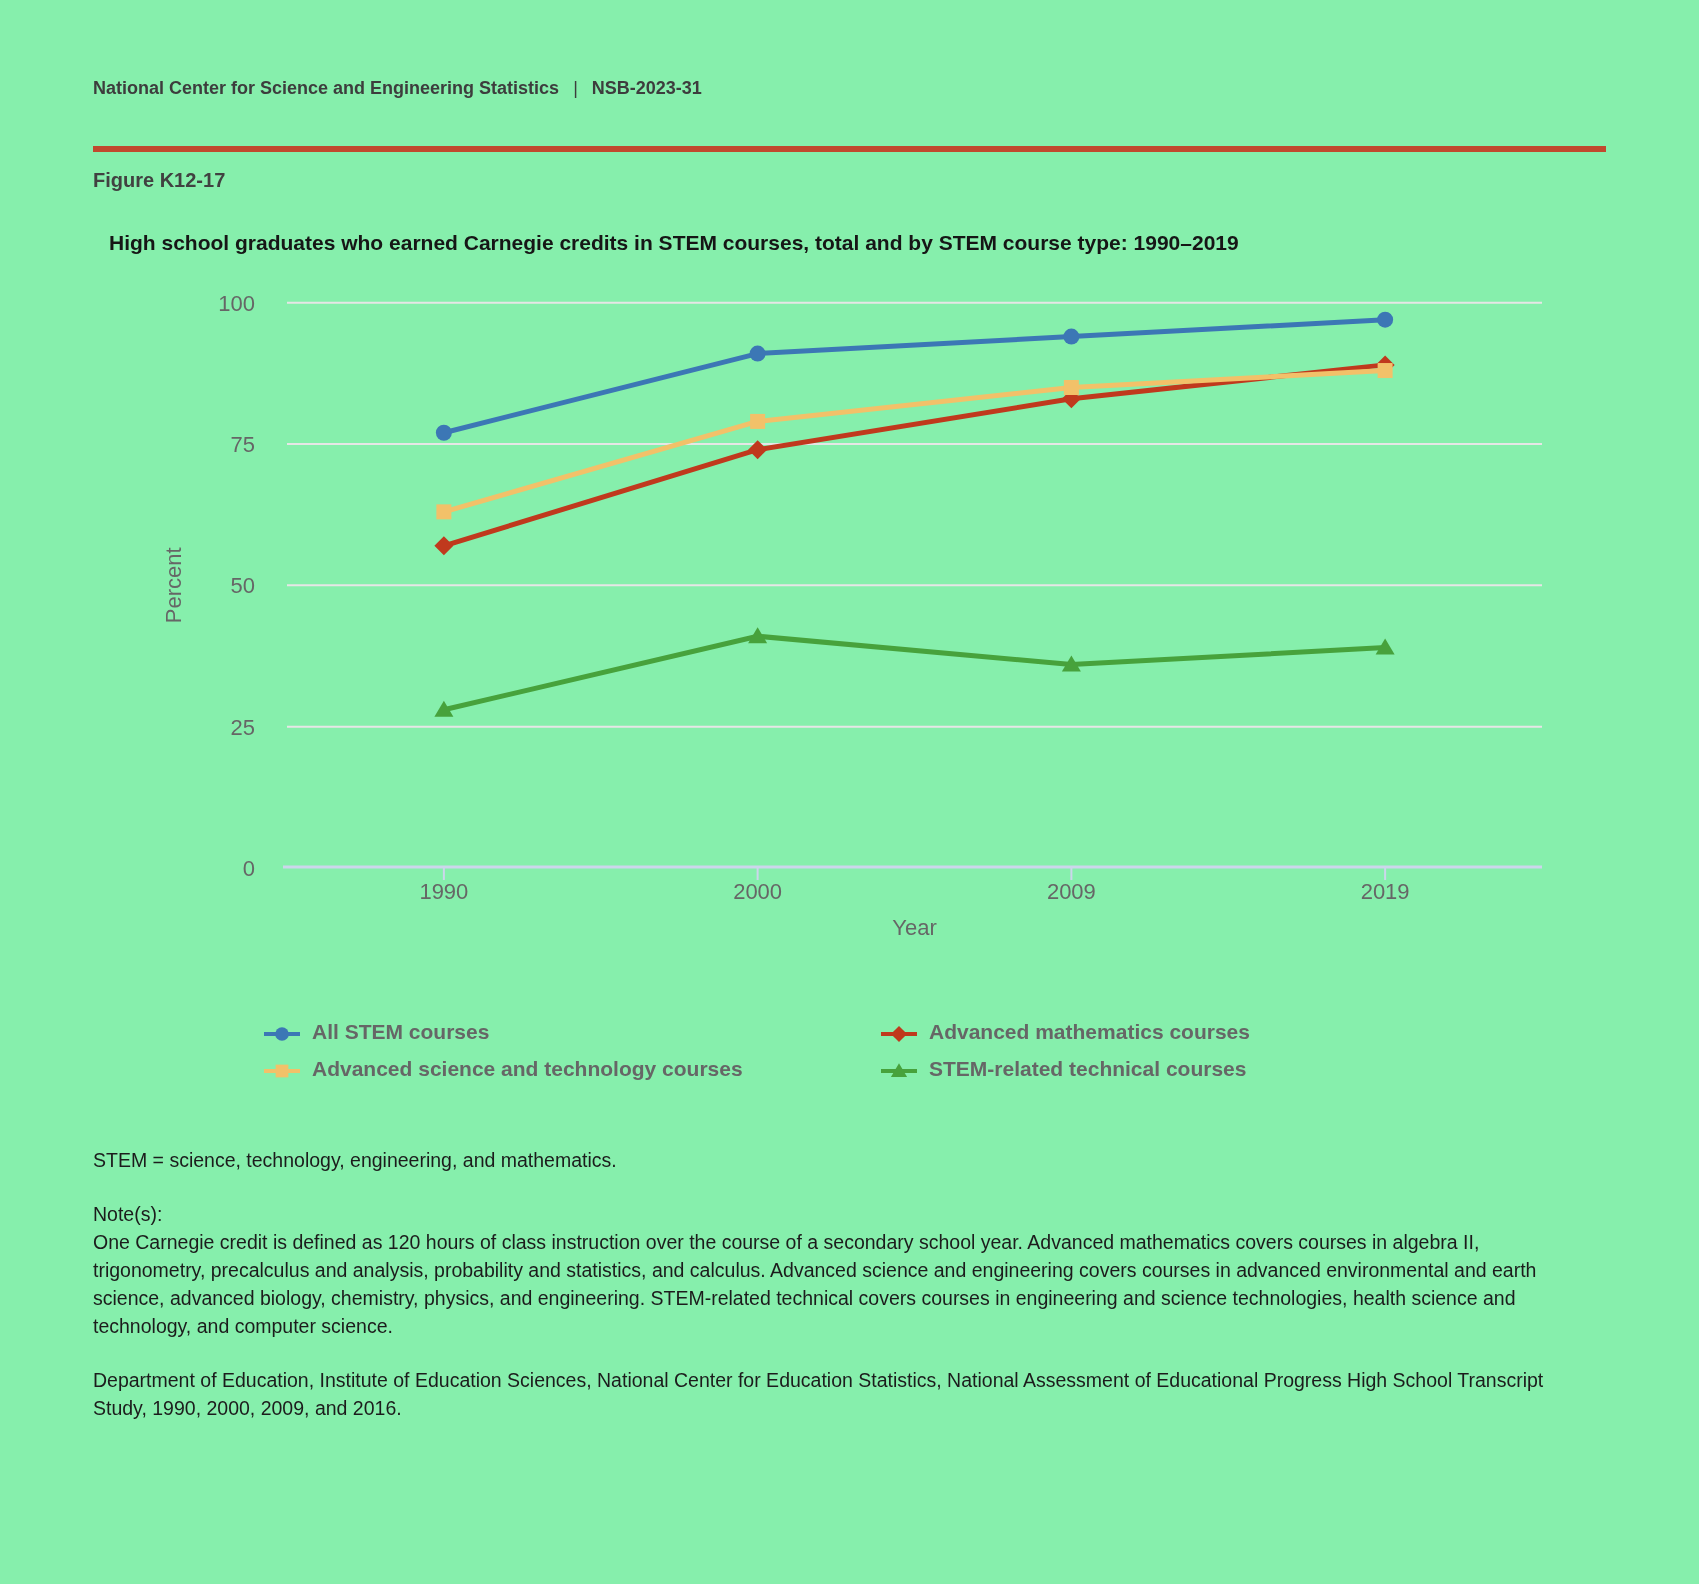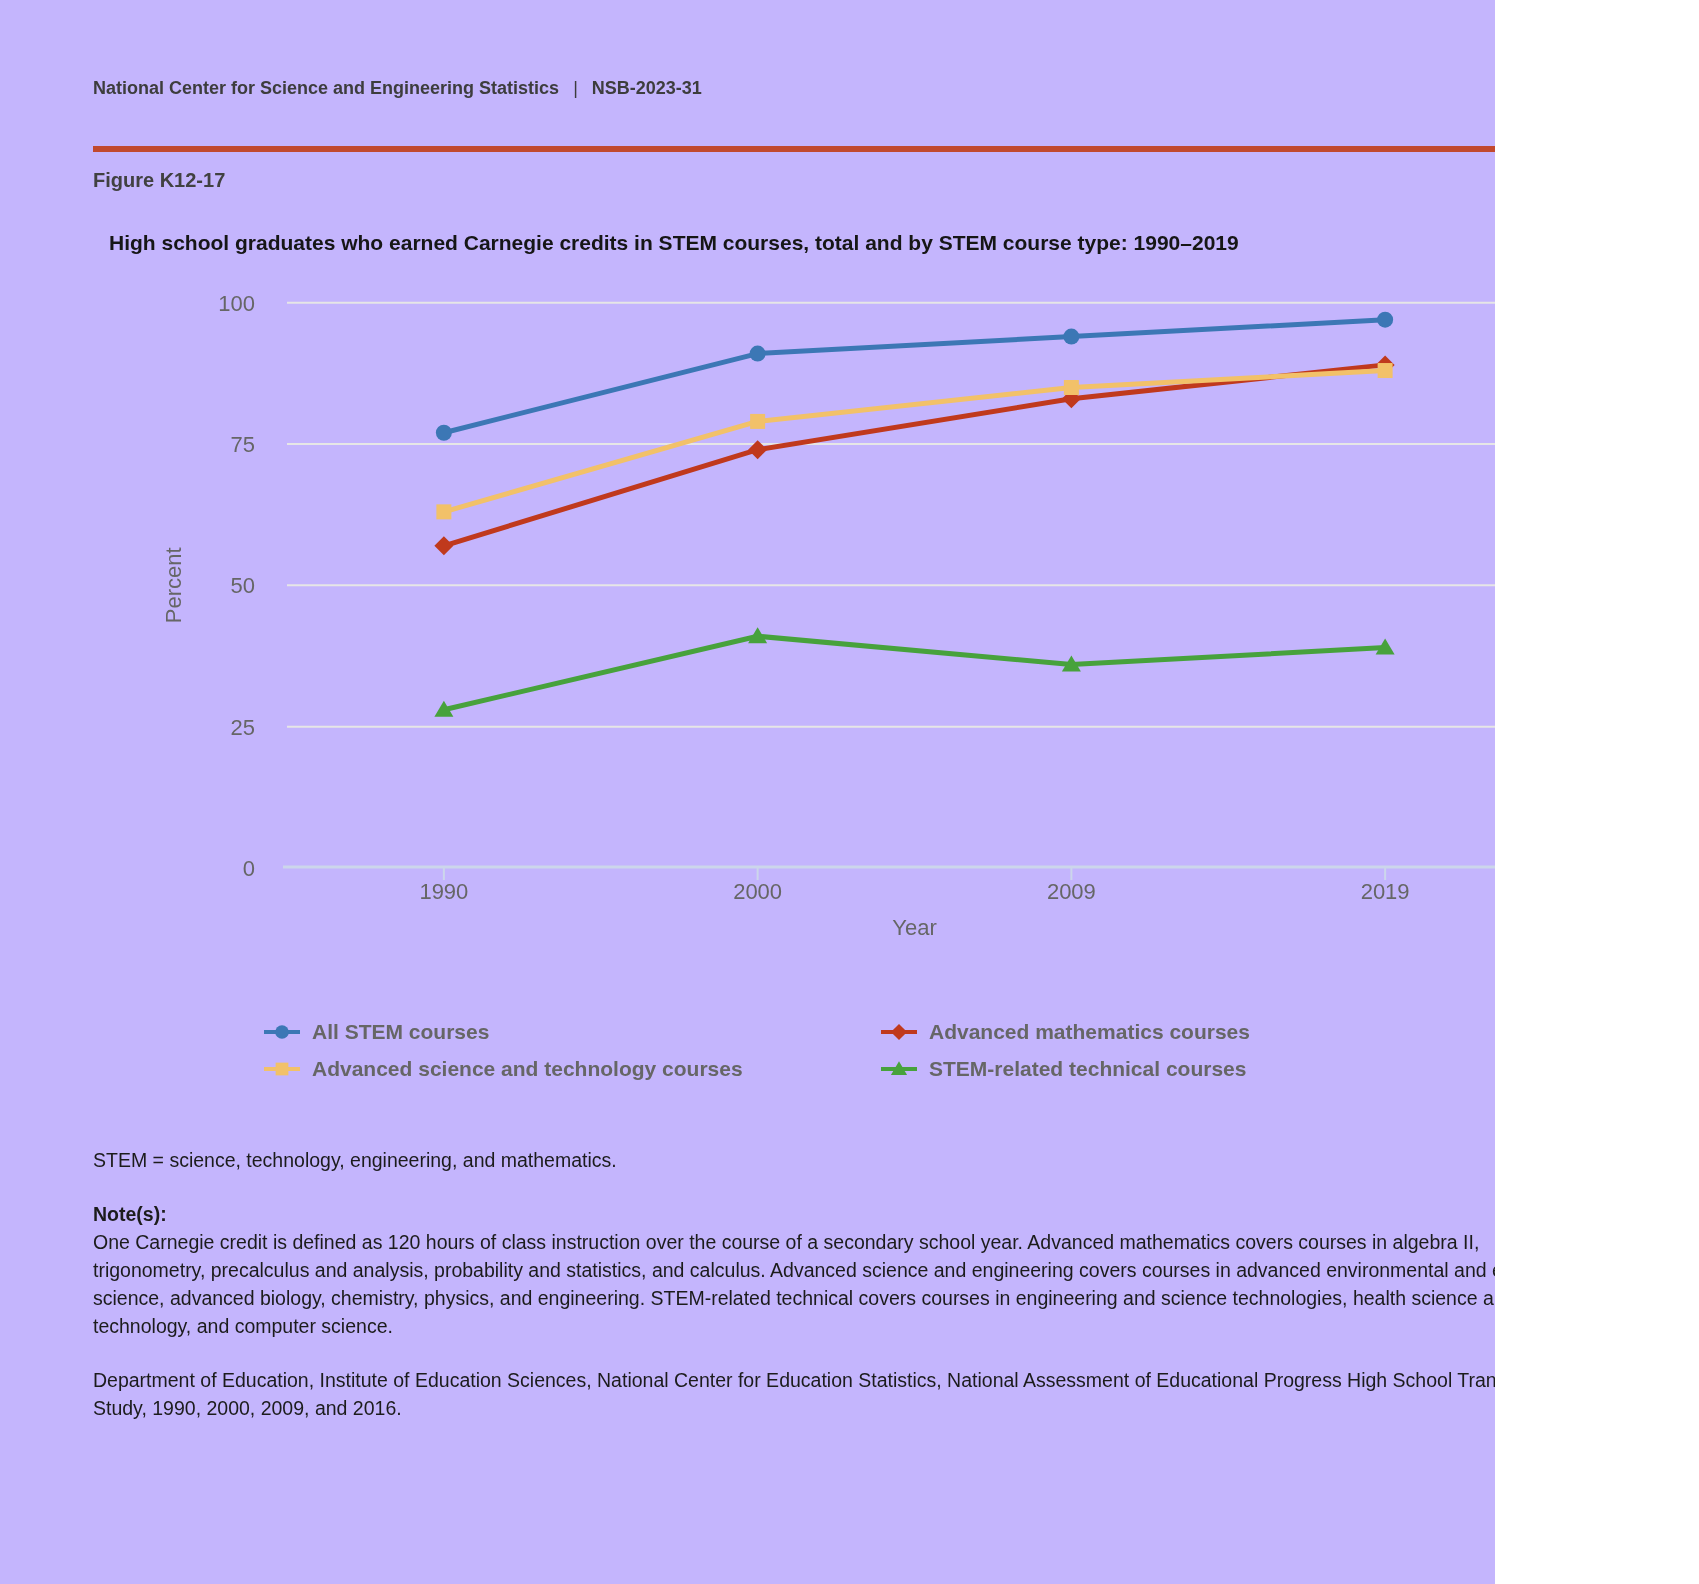--- a/index.html
+++ b/index.html
@@ -1,19 +1,19 @@
 <!DOCTYPE html>
 <html><head>
 <meta charset="utf-8">
 <style>
   html,body{margin:0;padding:0;background:#fff;}
   .page{
     position:relative;
-    width:1495px;height:1584px;
-    background:#c4b5fd;
+    width:1699px;height:1584px;
+    background:#86efac;
     font-family:"Liberation Sans",sans-serif;
     overflow:hidden;
   }
   .doc-header{
     position:absolute;left:93px;top:78px;
     font-size:18px;font-weight:bold;color:#3d3d3d;
   }
   .doc-header .sep{margin:0 14px;color:#3d3d3d;font-weight:normal;}
   .rule{
     position:absolute;left:93px;top:146px;
@@ -30,31 +30,31 @@
   }
   #chart-svg{position:absolute;left:0;top:250px;}
   .axis-label{font:22px "Liberation Sans",sans-serif;fill:#666666;}
   .axis-title{font:22px "Liberation Sans",sans-serif;fill:#666666;}
   .legend{
     position:absolute;left:263px;top:1020px;
     display:grid;grid-template-columns:617px auto;
     row-gap:13px;column-gap:0;
   }
   .legend-item{
-    display:flex;align-items:center;cursor:pointer;
+    display:flex;align-items:flex-end;cursor:pointer;
     font-size:21px;font-weight:bold;color:#666666;
   }
   .legend-item svg{margin-right:11px;flex:0 0 auto;}
   .footnotes{
     position:absolute;left:93px;top:1146px;width:1516px;
     font-size:19.5px;line-height:28px;color:#1c1c1c;
   }
   .footnotes p{margin:0 16px 26px 0;}
   .footnotes p.tight{margin:0;}
-  .footnotes .bold{font-weight:bold;}
+  .footnotes .bold{font-weight:normal;}
   .footnotes .italic{font-style:italic;}
 </style>
 </head>
 <body>
 
 <div class="page">
 
   <div class="doc-header">
     <span>National Center for Science and Engineering Statistics</span><span class="sep">|</span><span>NSB-2023-31</span>
   </div>

